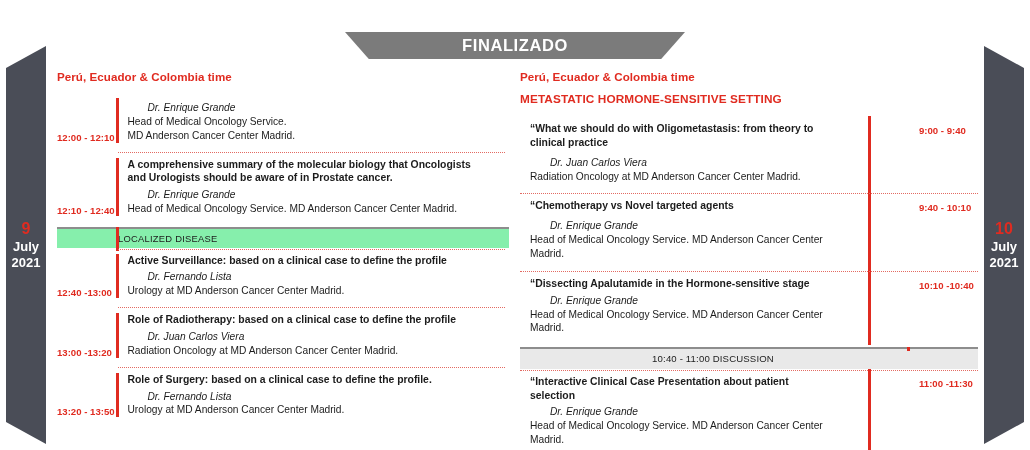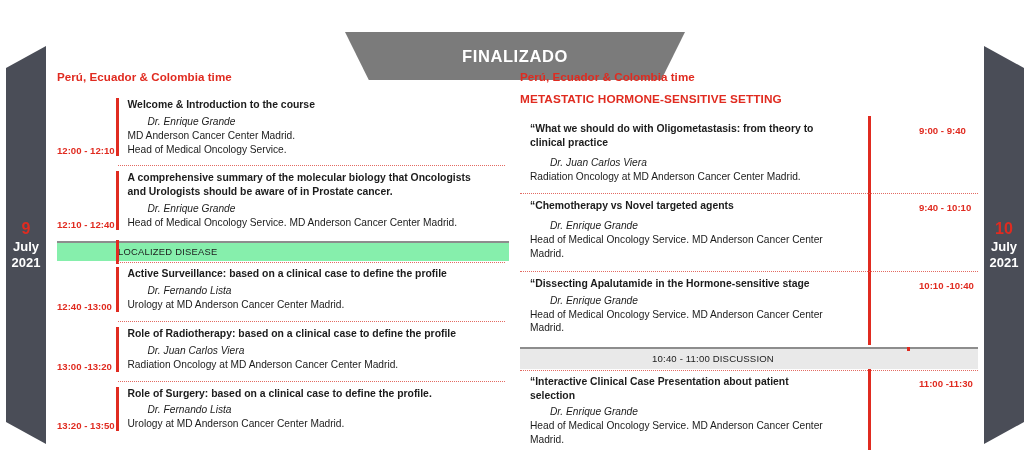--- a/index.html
+++ b/index.html
@@ -16,21 +16,21 @@
     height: 450px;
     background: #ffffff;
   }
 
   
   .banner {
     position: absolute;
     left: 345px;
     top: 32px;
     width: 340px;
-    height: 48px;
+    height: 27px;
     background: #7b7b7b;
     clip-path: polygon(0 0, 100% 0, 93% 100%, 7% 100%);
     display: flex;
     align-items: center;
     justify-content: center;
   }
   .banner-label {
     color: #ffffff;
     font-size: 16.5px;
     font-weight: bold;
@@ -264,24 +264,23 @@
   </div>
 
   <div class="col left">
 
     <div class="tz-header">Perú, Ecuador &amp; Colombia time</div>
 
     <div class="l-row">
       <div class="l-time">12:00 - 12:10</div>
       <div class="l-bar"></div>
       <div class="l-body">
-        <div class="t-title">Welcome &amp; Introduction to the course</div>
         <div class="t-speaker">Dr. Enrique Grande</div>
+        <div class="t-affil">Head of Medical Oncology Service.</div>
         <div class="t-affil">MD Anderson Cancer Center Madrid.</div>
-        <div class="t-affil">Head of Medical Oncology Service.</div>
       </div>
     </div>
 
     <div class="l-row sep-top">
       <div class="l-time">12:10 - 12:40</div>
       <div class="l-bar"></div>
       <div class="l-body">
         <div class="t-title">A comprehensive summary of the molecular biology that Oncologists</div>
         <div class="t-title">and Urologists should be aware of in Prostate cancer.</div>
         <div class="t-speaker">Dr. Enrique Grande</div>

